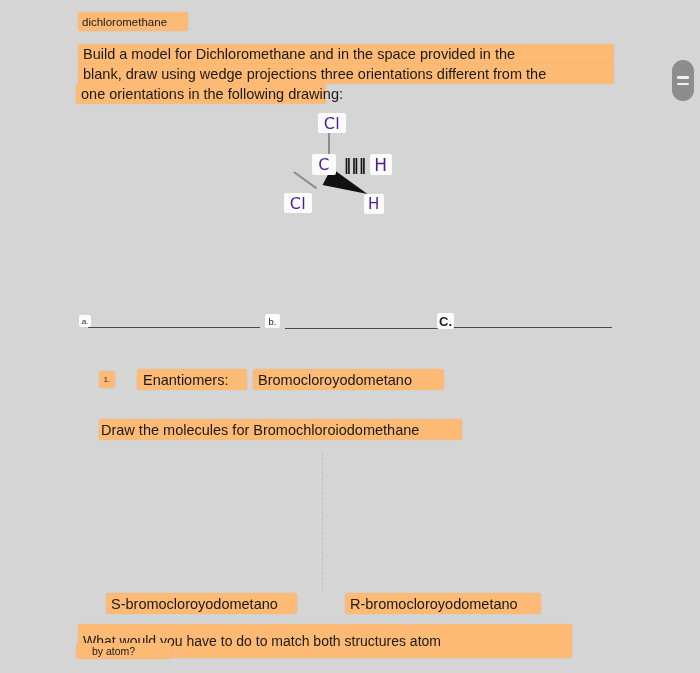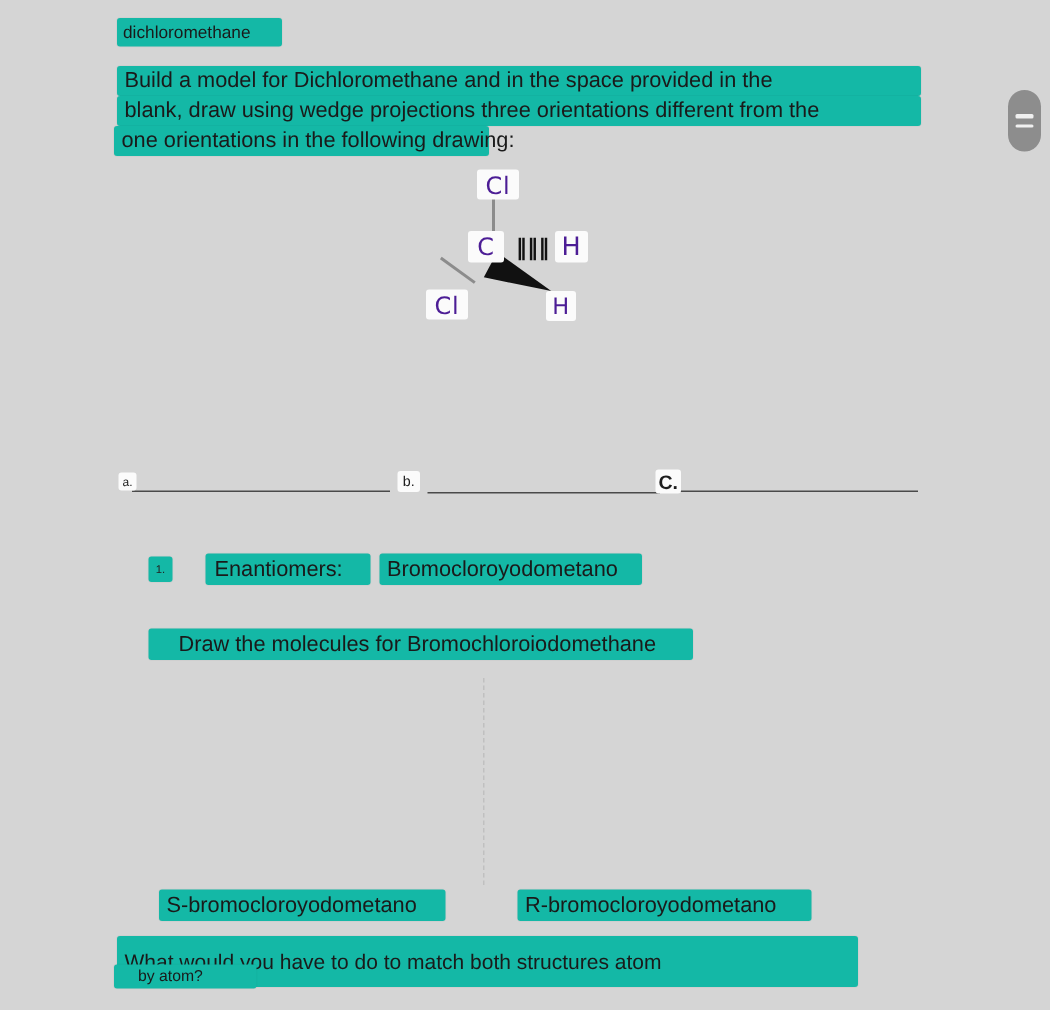--- a/index.html
+++ b/index.html
@@ -11,21 +11,21 @@
     height: 673px;
     background: #d5d5d5;
     font-family: "Liberation Sans", sans-serif;
     overflow: hidden;
     position: relative;
   }
 
   
   .tbox {
     position: absolute;
-    background: #14b8a6;
+    background: #fdba74;
     color: #1a1a1a;
     white-space: nowrap;
     box-sizing: border-box;
     display: flex;
     align-items: center;
     border-radius: 2px;
     box-shadow: 0 0 0 0.5px rgba(0,0,0,0.04);
   }
 
   
@@ -130,31 +130,31 @@
     color: #222;
   }
   #enantiomers-label {
     left: 137px; top: 369px;
     width: 110px; height: 21px;
     font-size: 14.5px;
     padding-left: 6px;
   }
   #enantiomers-value {
     left: 253px; top: 369px;
-    width: 175px; height: 21px;
+    width: 191px; height: 21px;
     font-size: 14.5px;
     padding-left: 5px;
   }
 
   
   #draw-instruction {
     left: 99px; top: 419px;
     width: 363px; height: 21px;
     font-size: 14.5px;
-    padding-left: 20px;
+    padding-left: 2px;
   }
 
   
   #drawing-divider {
     position: absolute;
     left: 322px; top: 452px;
     width: 0; height: 138px;
     border-left: 1.2px dashed #c0c0c0;
   }
 

